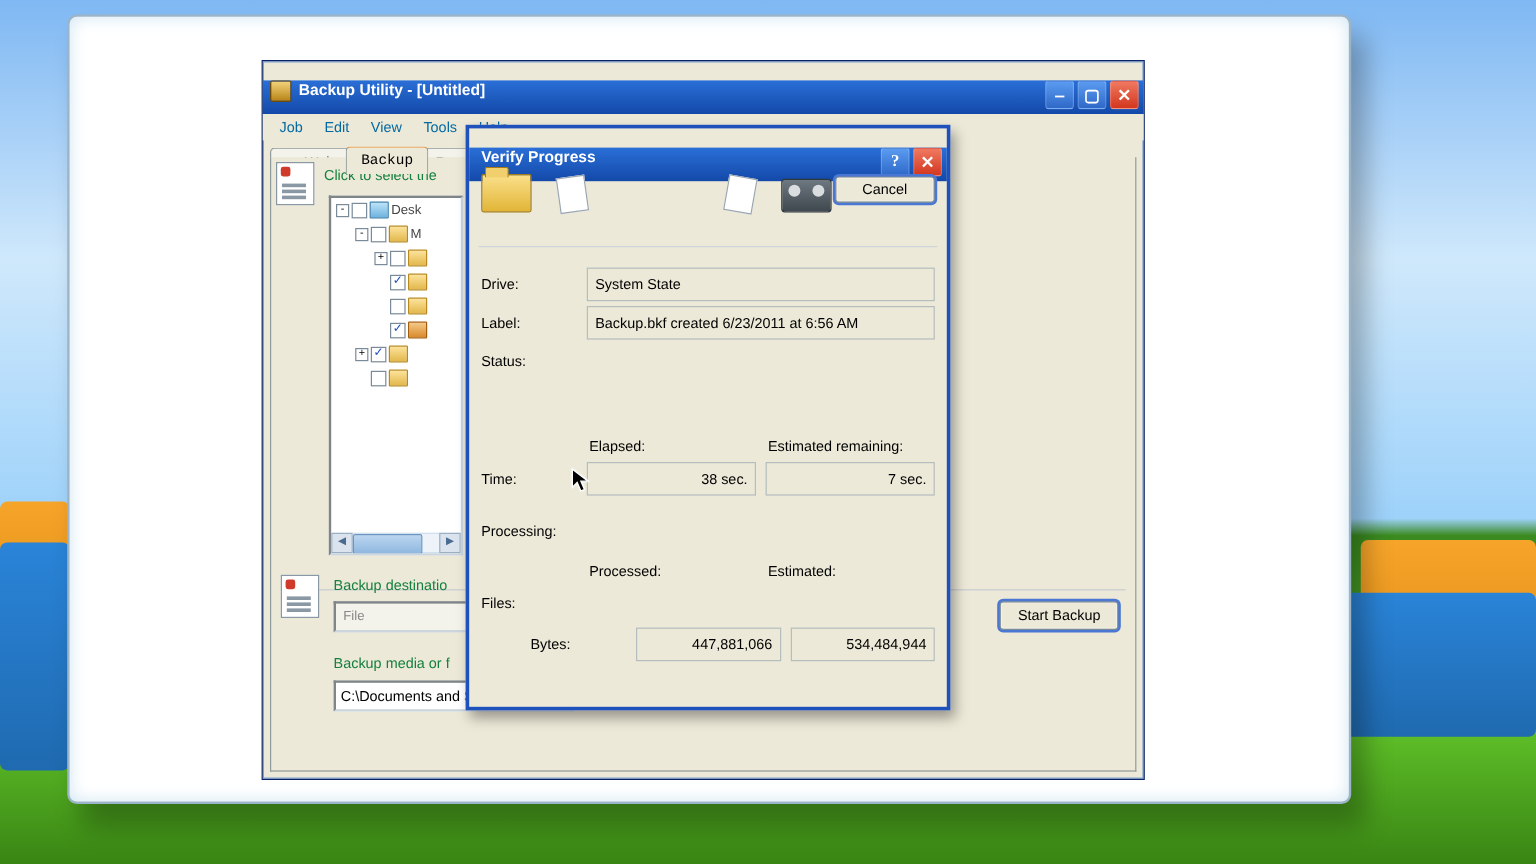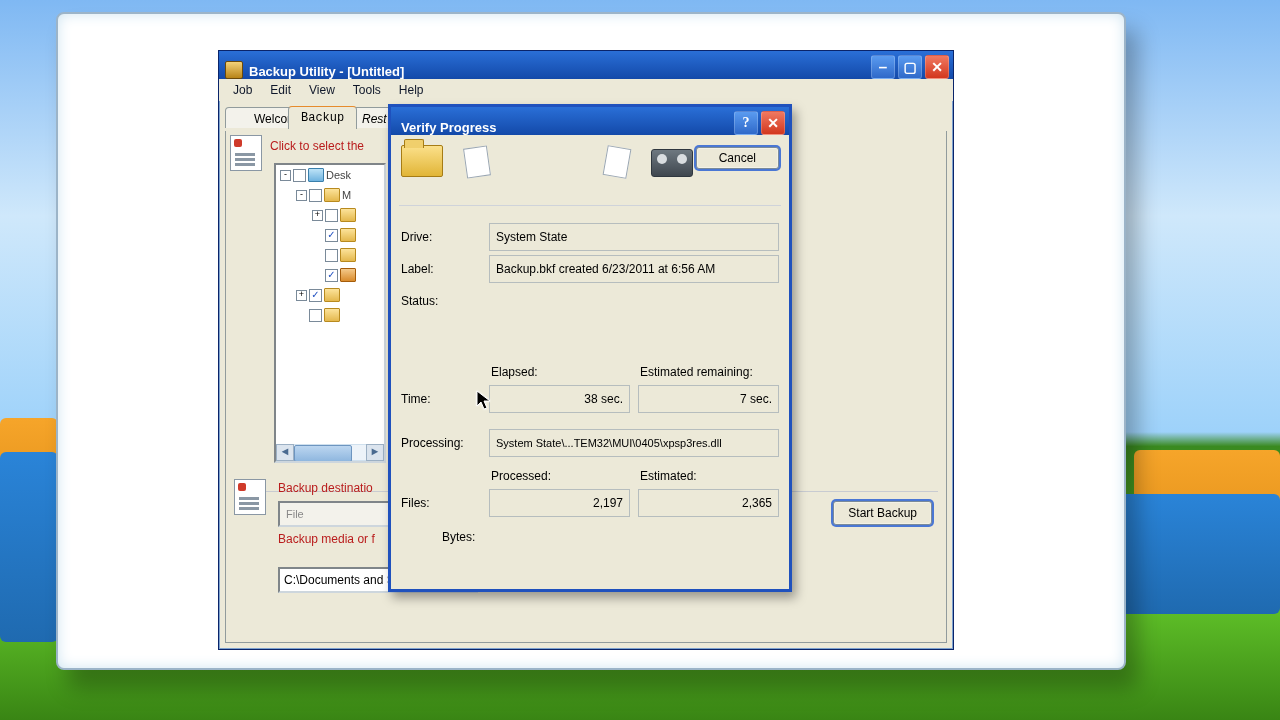--- a/index.html
+++ b/index.html
@@ -19,37 +19,38 @@
   }
 
   
   #app {
     position:absolute; left:160px; top:36px; width:734px; height:598px;
     background:#ece9d8; border:1px solid #0a246a;
     box-shadow: 0 0 0 1px #7da2ce inset;
   }
   .titlebar {
     height:28px; background:linear-gradient(#2a6fd7,#1349a9);
-    display:flex; align-items:flex-end; color:#fff; font-weight:bold; font-size:13px;
+    display:flex; align-items:flex-start; color:#fff; font-weight:bold; font-size:13px;
     padding:0 4px 0 6px;
+    margin-top:16px;
   }
   .titlebar .appicon {
     width:16px; height:16px; margin-right:6px;
     background:linear-gradient(#f3d27a,#b88417); border:1px solid #6b4a0b; border-radius:2px;
   }
   .titlebar .spacer { flex:1; }
   .winbtn {
     width:22px; height:22px; margin-left:3px; border:1px solid #fff3; border-radius:3px;
     background:linear-gradient(#5a9bf0,#2f69c9); display:flex; align-items:center; justify-content:center;
     color:#fff; font-weight:bold; font-size:14px; cursor:pointer;
   }
   .winbtn.close { background:linear-gradient(#f07961,#d2371e); }
   .menubar {
     height:22px; background:#ece9d8; display:flex; align-items:center; gap:2px; padding:0 6px;
-    color:#0f172a; font-size:12px;
+    color:#0369a1; font-size:12px;
   }
   .menubar span { padding:2px 8px; }
 
   .tabstrip { position:relative; height:24px; margin:4px 6px 0 6px; }
   .tab {
     position:absolute; bottom:0; height:22px; padding:0 12px; line-height:22px;
     background:#ece9d8; border:1px solid #919b9c; border-bottom:none;
     border-radius:4px 4px 0 0; color:#000; font-size:12px;
   }
   .tab.inactive { background:#f3f2eb; top:2px; height:20px; }
@@ -77,21 +78,21 @@
   .treebox .chk.on:before { content:"✓"; }
   .treebox .ficon { width:14px; height:12px; background:linear-gradient(#fce39a,#e4b84d); border:1px solid #b88a1e; border-radius:1px; }
   .treebox .lbl { color:#444; }
   .tree-scroll { position:absolute; left:0; right:0; bottom:0; height:17px; background:#e8eef5; display:flex; align-items:center; }
   .tree-scroll .ar { width:16px; height:15px; background:#dbe4ee; border:1px solid #9cb0c4; text-align:center; line-height:13px; color:#4a6a90; }
   .tree-scroll .track { flex:1; height:15px; background:#edf3f9; border-top:1px solid #cfe0ee; border-bottom:1px solid #cfe0ee; }
   .tree-scroll .thumb { position:absolute; left:18px; top:1px; width:56px; height:15px; background:linear-gradient(#bcd6f0,#8fb7df); border:1px solid #6d95c0; border-radius:2px;}
 
   .bottom-group { position:absolute; left:8px; right:8px; top:348px; }
   .grpline  { height:1px; background:#c8cbd1; margin:12px 0 8px 0; }
-  .lbl2 { color:#b91c1c; font-size:12px; }
+  .lbl2 { color:#15803d; font-size:12px; }
   .destsel {
     width:108px; height:22px; border:2px inset #cdd6dd; background:#f3f2eb; color:#888;
     padding:0 6px; line-height:22px; margin-top:2px;
   }
   .pathbox {
     position:absolute; left:0; top:88px; width:188px; height:22px;
     border:2px inset #cdd6dd; background:#fff; padding:0 4px; line-height:22px;
     font-size:12px; color:#000; overflow:hidden; white-space:nowrap;
   }
   .btn {
@@ -238,21 +239,21 @@
             <div class="ar" style="margin-left:auto">►</div>
           </div>
         </div>
 
         <div class="bottom-group">
           <div class="grpline"></div>
           <div class="panelicon" style="left:0; top:0;"></div>
           <div class="lbl2" style="position:absolute; left:44px; top:2px;">Backup destinatio</div>
           <div class="destsel" style="position:absolute; left:44px; top:20px;">File</div>
 
-          <div class="lbl2" style="position:absolute; left:44px; top:53px;">Backup media or f</div>
+          <div class="lbl2" style="position:absolute; left:44px; top:67px;">Backup media or f</div>
           <div class="pathbox" style="left:44px;">C:\Documents and Settings\A</div>
           <button class="btn" style="position:absolute; left:238px; top:86px;">Browse...</button>
 
           <button class="btn default" style="position:absolute; right:6px; top:22px; padding:4px 14px;">Start Backup</button>
         </div>
       </div>
     </div>
 
     <div id="dlg">
       <div class="titlebar">
@@ -294,36 +295,35 @@
         <div class="fieldrow" style="top:246px;">
           <div class="flab">Time:</div>
           <div class="split" style="flex:1">
             <div class="fval">38 sec.</div>
             <div class="fval">7 sec.</div>
           </div>
         </div>
 
         <div class="fieldrow" style="top:290px;">
           <div class="flab">Processing:</div>
-          <div class="fval" style="font-size:11px;">System State\...TEM32\MUI\0405\xpsp3res.dll</div>
         </div>
 
         <div class="colhdr" style="top:328px;">
           <span>Processed:</span>
           <span>Estimated:</span>
         </div>
         <div class="fieldrow" style="top:350px;">
           <div class="flab">Files:</div>
-          <div class="split" style="flex:1">
-            <div class="fval">2,197</div>
-            <div class="fval">2,365</div>
-          </div>
         </div>
         <div class="fieldrow" style="top:384px;margin-left:41px;">
           <div class="flab">Bytes:</div>
+          <div class="split" style="flex:1">
+            <div class="fval">447,881,066</div>
+            <div class="fval">534,484,944</div>
+          </div>
         </div>
       </div>
     </div>
 
     <div class="cursor">
       <svg width="16" height="22" viewBox="0 0 16 22">
           <path d="M1 1 L1 16 L5 12 L8 19 L11 18 L8 11 L14 11 Z" fill="#000" stroke="#fff" stroke-width="1"></path>
         </svg>
     </div>
 

